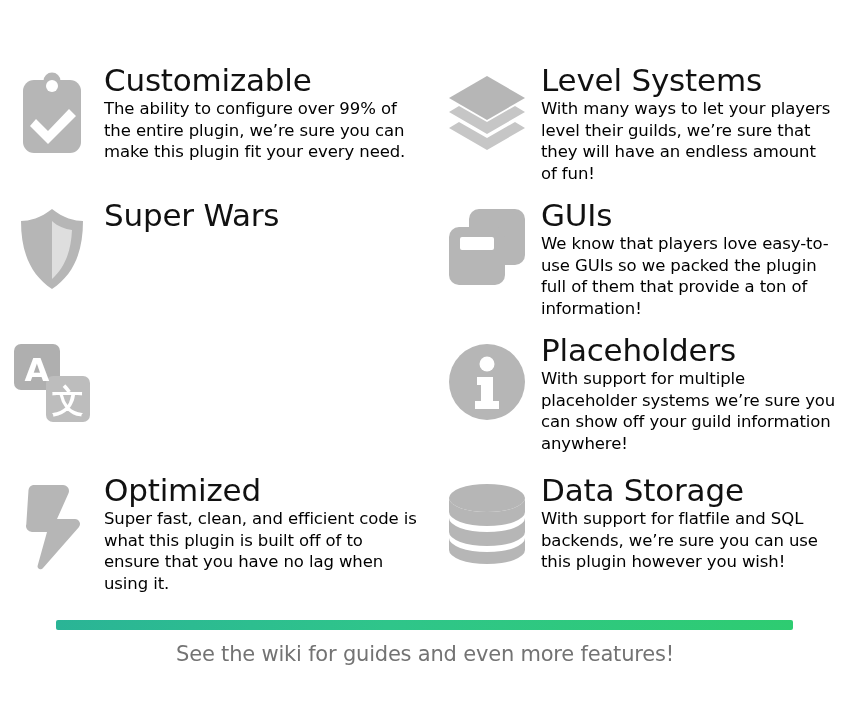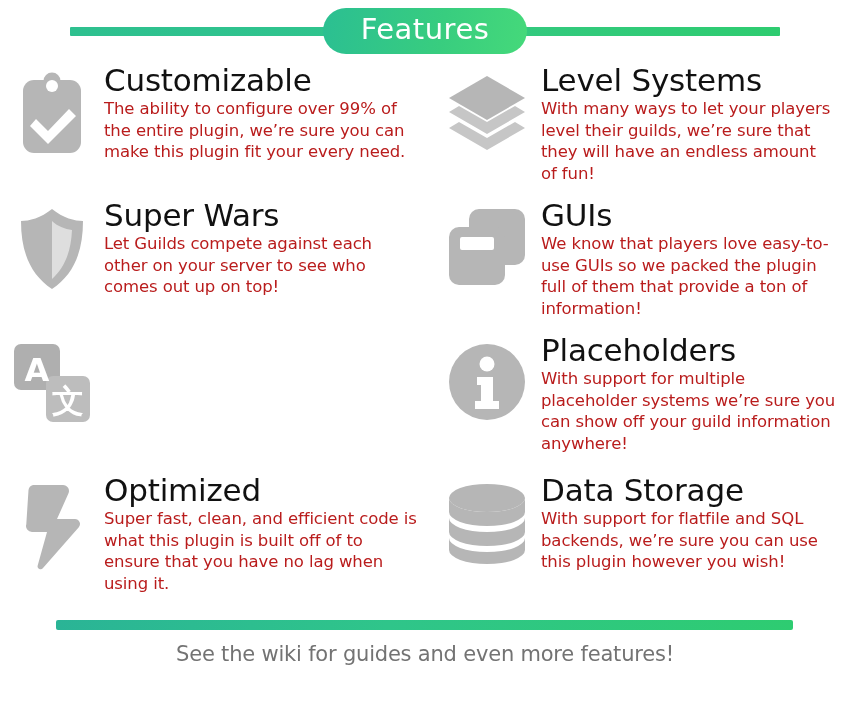--- a/index.html
+++ b/index.html
@@ -59,21 +59,21 @@
     font-weight:400;
     color:#111111;
     line-height:1.04;
     letter-spacing:-0.2px;
     white-space:nowrap;
   }
   .f-desc {
     font-family:"DejaVu Sans", sans-serif;
     font-size:16.5px;
     font-weight:400;
-    color:#b91c1c;
+    color:#000000;
     line-height:1.30;
     margin-top:2px;
     letter-spacing:-0.1px;
   }
 
   
   svg.ic { display:block; }
   .g-fill  { fill:#b6b6b6; }
   .g-fill2 { fill:#c6c6c6; }
   .w-fill  { fill:#ffffff; }
@@ -94,27 +94,20 @@
     font-size:21px;
     color:#737373;
     letter-spacing:-0.2px;
   }
 </style>
 </head>
 <body>
 
 <div class="page">
 
-  <div class="header">
-    <div class="hline left"></div>
-    <div class="pill">
-      <span class="pill-text">Features</span>
-    </div>
-    <div class="hline right"></div>
-  </div>
 
   <div class="grid">
 
     <div class="cell col-left">
       <div class="icon-wrap">
         <svg class="ic" width="64" height="84" viewBox="0 0 64 84" aria-hidden="true">
           <circle cx="32" cy="9" r="8.5" class="g-fill"></circle>
           <rect x="3" y="8" width="58" height="73" rx="11" class="g-fill"></rect>
           <circle cx="32" cy="14" r="6" class="w-fill"></circle>
           <path d="M16 47 L28 59 L49 37 L56 44 L28 72 L10 54 Z" class="w-fill"></path>
@@ -142,21 +135,20 @@
 
     <div class="cell col-left">
       <div class="icon-wrap">
         <svg class="ic" width="66" height="84" viewBox="0 0 66 84" aria-hidden="true">
           <path d="M33 2 C22 11 10 14 2 14 C2 46 12 68 33 82 C54 68 64 46 64 14 C56 14 44 11 33 2 Z" class="g-fill"></path>
           <path d="M33 14 C38 19 46 22 53 23 C52 46 45 61 33 72 Z" fill="#ffffff" opacity=".55"></path>
         </svg>
       </div>
       <div class="txt">
         <div class="f-title">Super Wars</div>
-        <div class="f-desc">Let Guilds compete against each other on your server to see who comes out up on top!</div>
       </div>
     </div>
 
     <div class="cell col-right">
       <div class="icon-wrap">
         <svg class="ic" width="80" height="80" viewBox="0 0 80 80" aria-hidden="true">
           <rect x="22" y="2" width="56" height="56" rx="10" class="g-fill"></rect>
           <rect x="2" y="20" width="56" height="58" rx="10" class="g-fill"></rect>
           <rect x="13" y="30" width="34" height="13" rx="2" class="w-fill"></rect>
         </svg>

